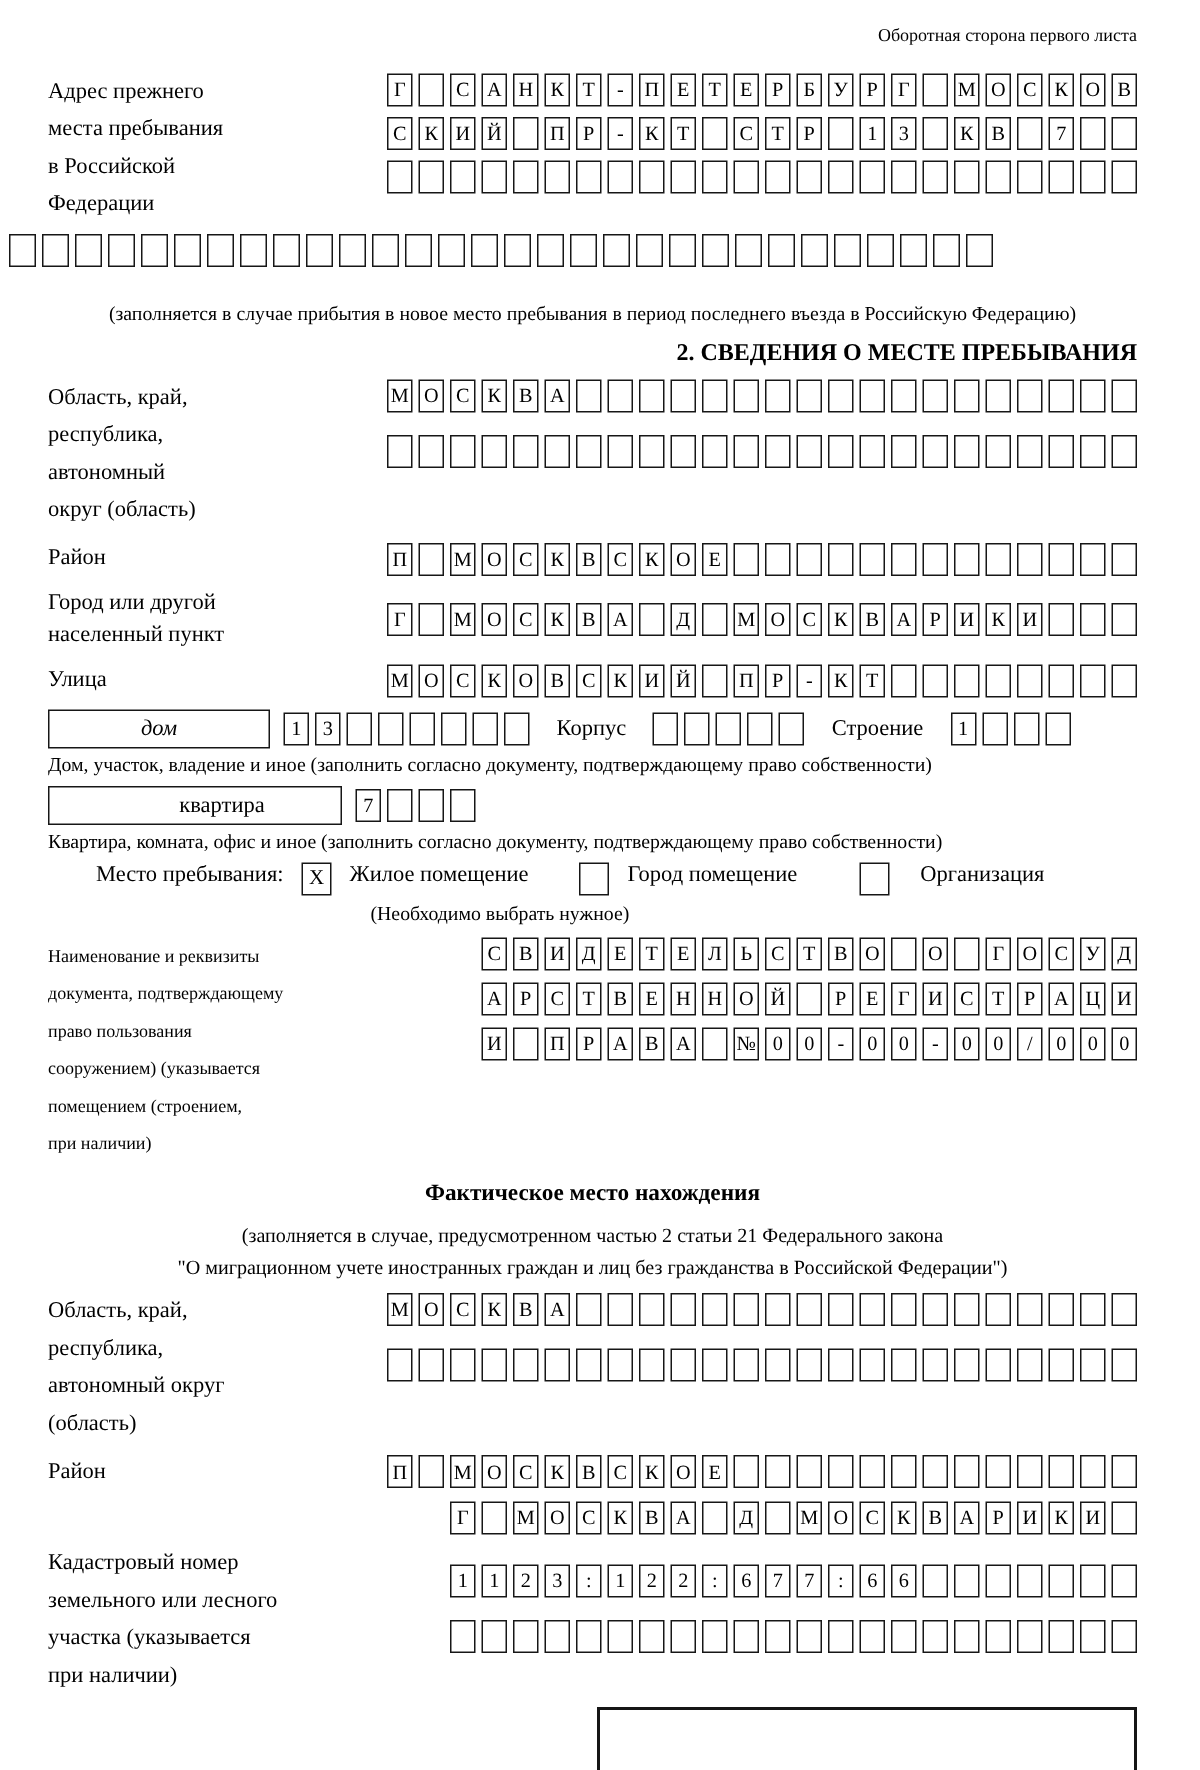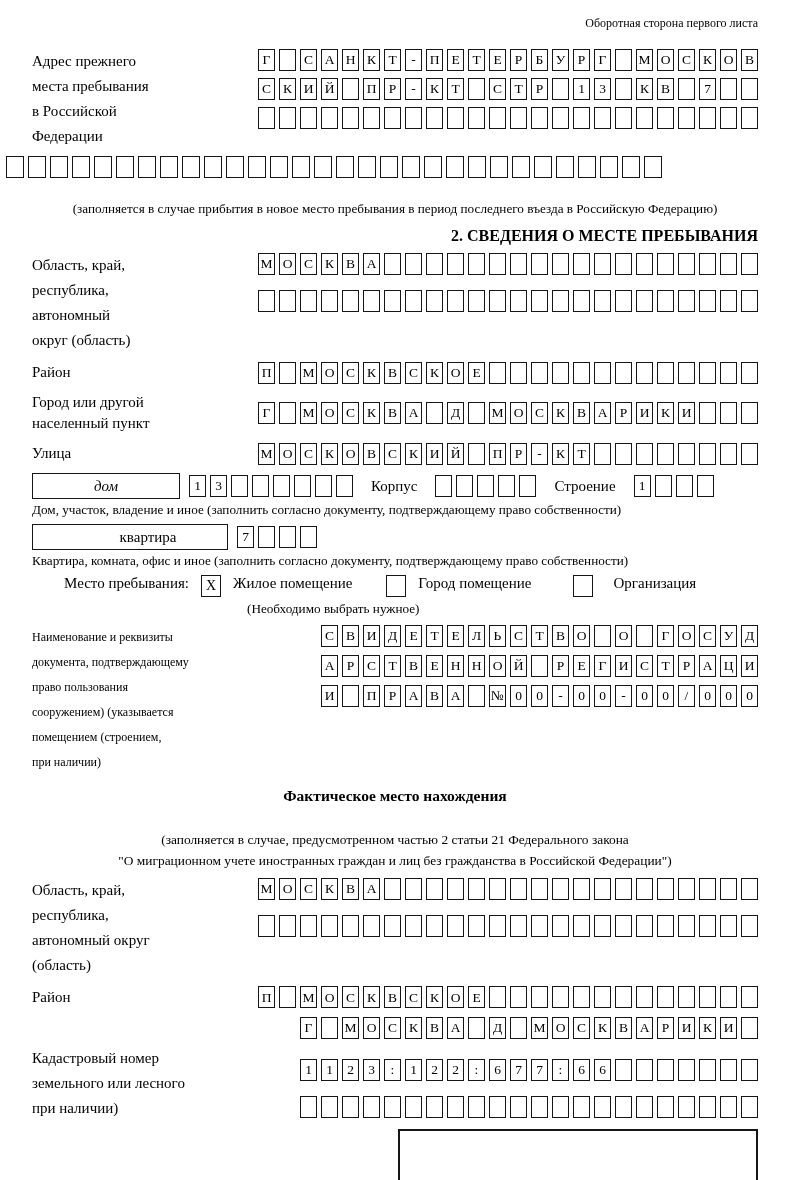--- a/index.html
+++ b/index.html
@@ -36,21 +36,21 @@
 
   .stay-row { display:flex; align-items:flex-start; margin-top:4px; font-size:15px;margin-left:32px; }
   .checkbox { width:20px; height:22px; border:1.7px solid #161616; display:flex;
     align-items:center; justify-content:center; font-size:14px; flex:0 0 auto; }
   .choose-note { font-size:13.2px; margin:4px 0 8px 215px; }
 
   .doc-block { display:flex; align-items:flex-start; margin-top:4px; }
   .doc-lbl { width:212px; font-size:12px; line-height:25px; }
   .doc-rows { display:flex; flex-direction:column; gap:8px; }
 
-  .fact-title { font-size:15.5px; font-weight:bold; text-align:center; margin:12px 0 24px 0; }
+  .fact-title { font-size:15.5px; font-weight:bold; text-align:center; margin:12px 0 8px 0; }
   .fact-note { font-size:13.4px; text-align:center; line-height:1.6; margin-bottom:6px; }
 
   .cad-rows { padding-top:13px; }
 
   .stamp-wrap { width:372px; margin-left:auto; margin-top:8px; }
   .stamp-box { width:360px; height:174px; border:2px solid #161616; margin-left:auto;
     margin-bottom:7px; }
 </style>
 </head>
 <body>
@@ -601,20 +601,21 @@
           <span class="cell">К</span>
           <span class="cell">И</span>
           <span class="cell"></span>
         </div>
     </div>
 
     <div class="fblock">
       <div class="lbl">
           <div>Кадастровый номер</div>
           <div>земельного или лесного</div>
+          <div>участка (указывается</div>
           <div>при наличии)</div>
         </div>
       <div class="rows push cad-rows">
         <div class="cells">
             <span class="cell">1</span>
             <span class="cell">1</span>
             <span class="cell">2</span>
             <span class="cell">3</span>
             <span class="cell">:</span>
             <span class="cell">1</span>

